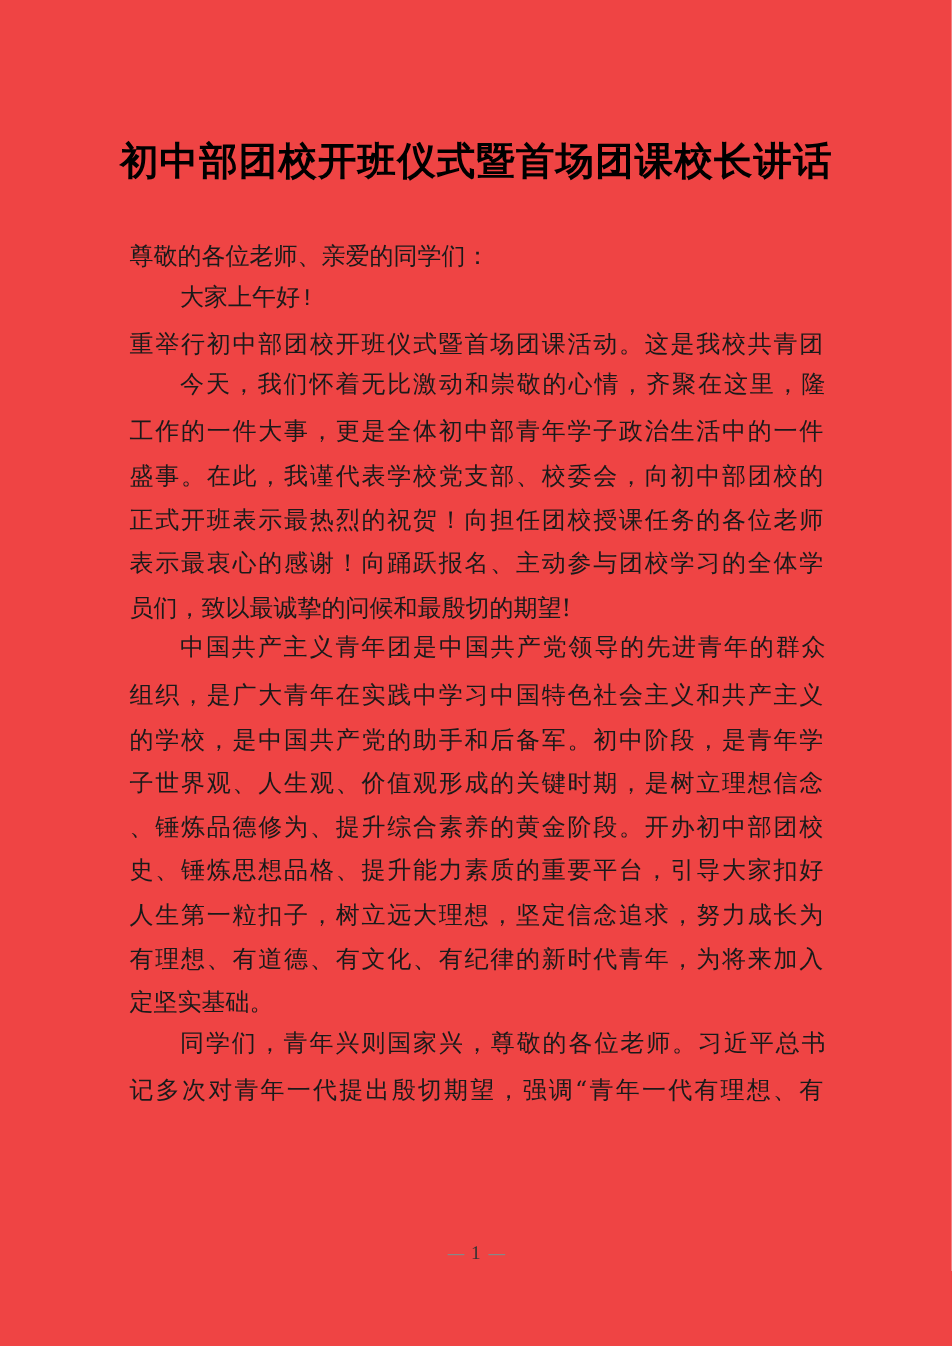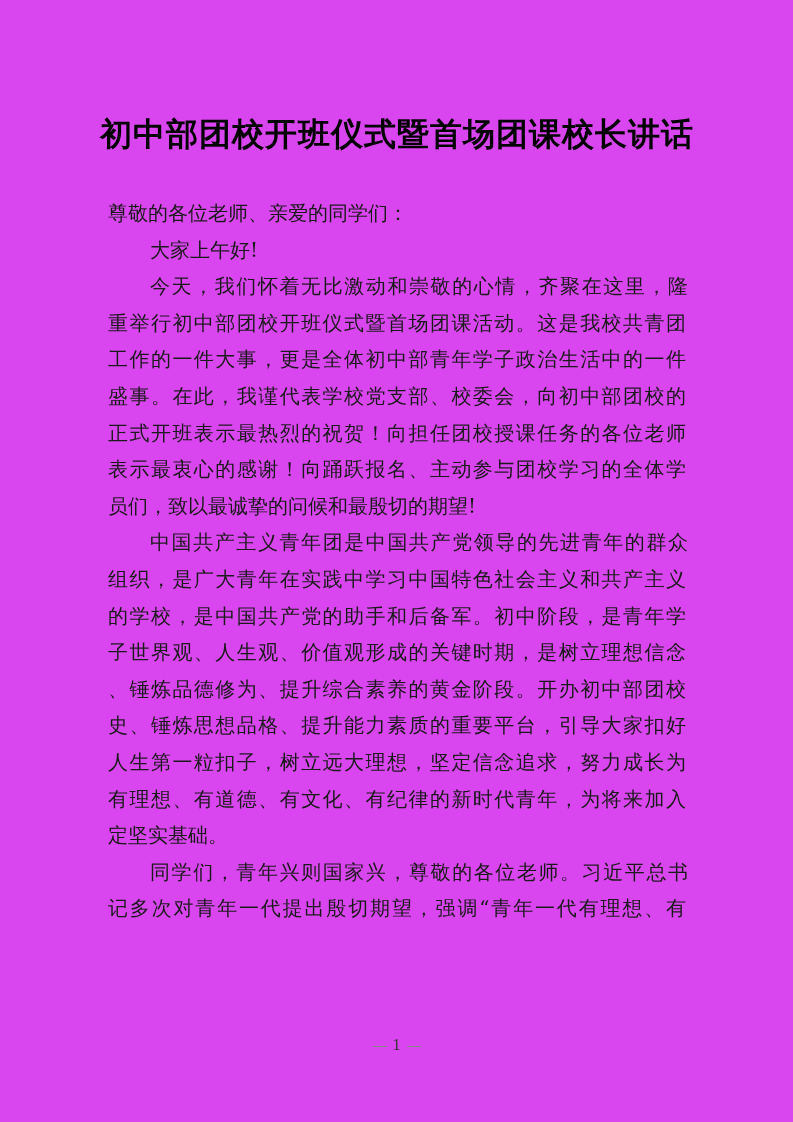--- a/index.html
+++ b/index.html
@@ -13,21 +13,21 @@
     position: relative;
     overflow: hidden;
     font-family: "DejaVu Serif", "Liberation Serif", serif;
     color: #111111;
   }
   .page {
     position: absolute;
     left: 0; top: 0;
     width: 793px;
     height: 1122px;
-    background: #d946ef;
+    background: #ef4444;
   }
   .title {
     position: absolute;
     left: 100px;
     top: 110px;
     width: 593px;
     text-align: center;
     font-family: "DejaVu Sans", "Liberation Sans", sans-serif;
     font-weight: bold;
     font-size: 32px;
@@ -51,20 +51,21 @@
     text-align: justify;
     text-align-last: justify;
     color: #1a1a1a;
   }
   .line.last {
     text-align-last: left;
   }
   .line.indent {
     padding-left: 42px;
     width: 538px;
+    font-family: Liberation Mono, monospace;
   }
   .line.full {
     width: 578px;
   }
   .footer {
     position: absolute;
     left: 0;
     width: 793px;
     top: 1036px;
     text-align: center;
@@ -83,22 +84,22 @@
 </style>
 </head>
 <body>
 
 <div class="page">
   <div class="title">初中部团校开班仪式暨首场团课校长讲话</div>
 
   <div class="body" id="doc-body">
       <span class="line full last">尊敬的各位老师、亲爱的同学们：</span>
       <span class="line indent last">大家上午好!</span>
+      <span class="line full">重举行初中部团校开班仪式暨首场团课活动。这是我校共青团</span>
       <span class="line indent">今天，我们怀着无比激动和崇敬的心情，齐聚在这里，隆</span>
-      <span class="line full">重举行初中部团校开班仪式暨首场团课活动。这是我校共青团</span>
       <span class="line full">工作的一件大事，更是全体初中部青年学子政治生活中的一件</span>
       <span class="line full">盛事。在此，我谨代表学校党支部、校委会，向初中部团校的</span>
       <span class="line full">正式开班表示最热烈的祝贺！向担任团校授课任务的各位老师</span>
       <span class="line full">表示最衷心的感谢！向踊跃报名、主动参与团校学习的全体学</span>
       <span class="line full last">员们，致以最诚挚的问候和最殷切的期望!</span>
       <span class="line indent">中国共产主义青年团是中国共产党领导的先进青年的群众</span>
       <span class="line full">组织，是广大青年在实践中学习中国特色社会主义和共产主义</span>
       <span class="line full">的学校，是中国共产党的助手和后备军。初中阶段，是青年学</span>
       <span class="line full">子世界观、人生观、价值观形成的关键时期，是树立理想信念</span>
       <span class="line full">、锤炼品德修为、提升综合素养的黄金阶段。开办初中部团校</span>

